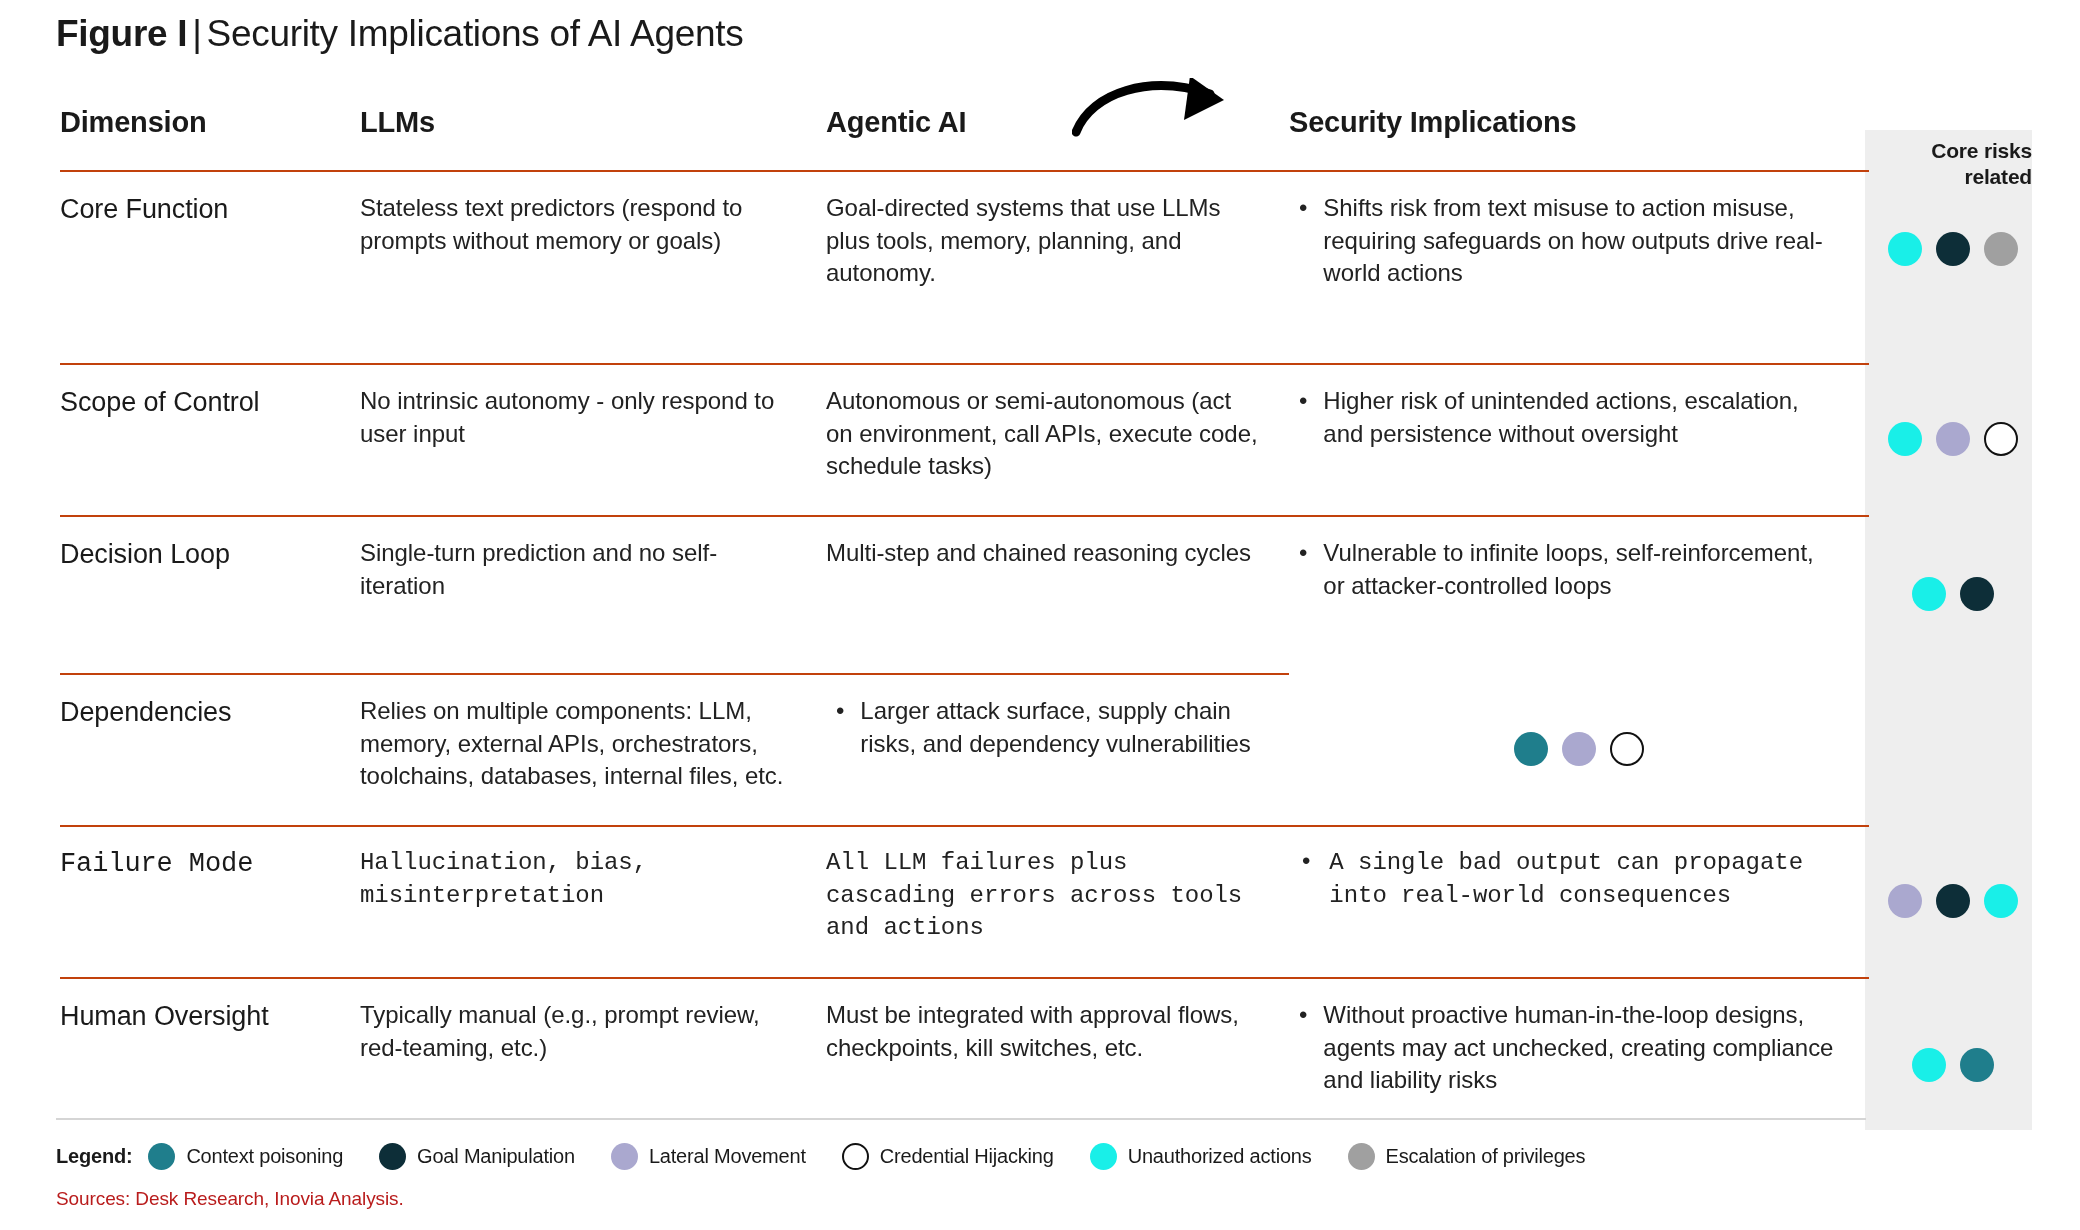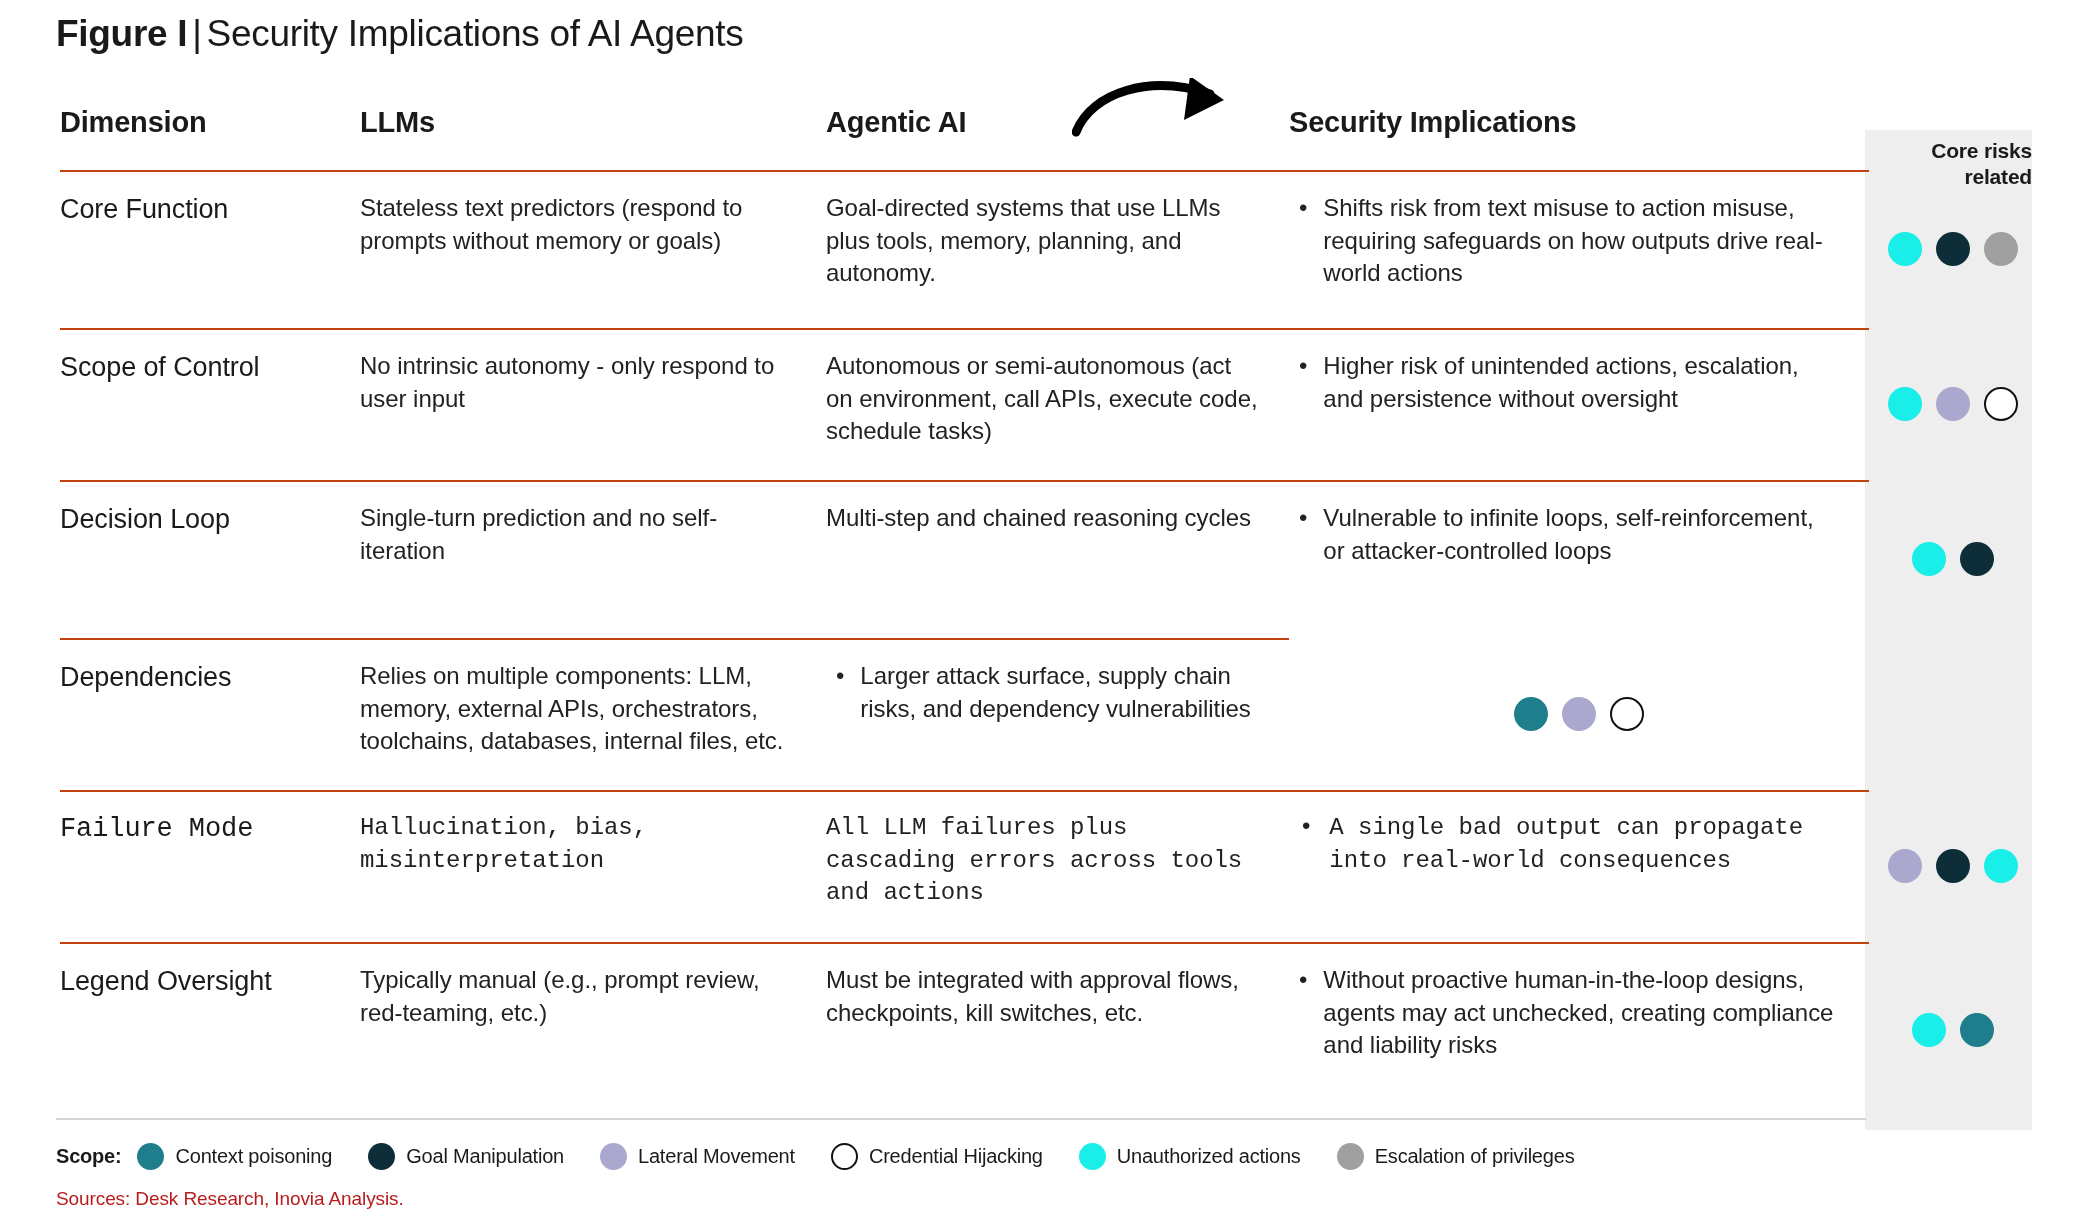--- a/index.html
+++ b/index.html
@@ -228,21 +228,21 @@
             </div>
           </div>
           <div class="cell risk-cell">
             <div class="dots">
               <span class="dot" style="background: rgb(25, 239, 232);"></span>
               <span class="dot" style="background: rgb(13, 46, 56);"></span>
               <span class="dot" style="background: rgb(160, 160, 160);"></span>
             </div>
           </div>
         </div>
-        <div class="row body-row" style="min-height: 152px;">
+        <div class="row body-row" style="min-height: 152px; margin-top: 35px;">
           <div class="cell dim">Scope of Control</div>
           <div class="cell txt">No intrinsic autonomy - only respond to user input</div>
           <div class="cell txt">Autonomous or semi-autonomous (act on environment, call APIs, execute code, schedule tasks)</div>
           <div class="cell">
             <div class="impl">
               <span class="bullet">•</span>
               <span>Higher risk of unintended actions, escalation, and persistence without oversight</span>
             </div>
           </div>
           <div class="cell risk-cell">
@@ -299,21 +299,21 @@
           </div>
           <div class="cell risk-cell">
             <div class="dots">
               <span class="dot" style="background: rgb(170, 168, 207);"></span>
               <span class="dot" style="background: rgb(13, 46, 56);"></span>
               <span class="dot" style="background: rgb(25, 239, 232);"></span>
             </div>
           </div>
         </div>
         <div class="row body-row" style="min-height: 176px;">
-          <div class="cell dim">Legend Oversight</div>
+          <div class="cell dim">Human Oversight</div>
           <div class="cell txt">Typically manual (e.g., prompt review, red-teaming, etc.)</div>
           <div class="cell txt">Must be integrated with approval flows, checkpoints, kill switches, etc.</div>
           <div class="cell">
             <div class="impl">
               <span class="bullet">•</span>
               <span>Without proactive human-in-the-loop designs, agents may act unchecked, creating compliance and liability risks</span>
             </div>
           </div>
           <div class="cell risk-cell">
             <div class="dots">
@@ -321,21 +321,21 @@
               <span class="dot" style="background: rgb(31, 126, 140);"></span>
             </div>
           </div>
         </div>
       </div>
   </div>
 
   <div class="bottom-rule"></div>
 
   <div class="legend">
-    <span class="legend-label">Scope:</span>
+    <span class="legend-label">Legend:</span>
     <span id="legend-items" style="display:flex;align-items:center;">
         <span class="legend-item">
           <span class="dot" style="background: rgb(31, 126, 140);"></span>
           <span class="legend-text">Context poisoning</span>
         </span>
         <span class="legend-item">
           <span class="dot" style="background: rgb(13, 46, 56);"></span>
           <span class="legend-text">Goal Manipulation</span>
         </span>
         <span class="legend-item">

